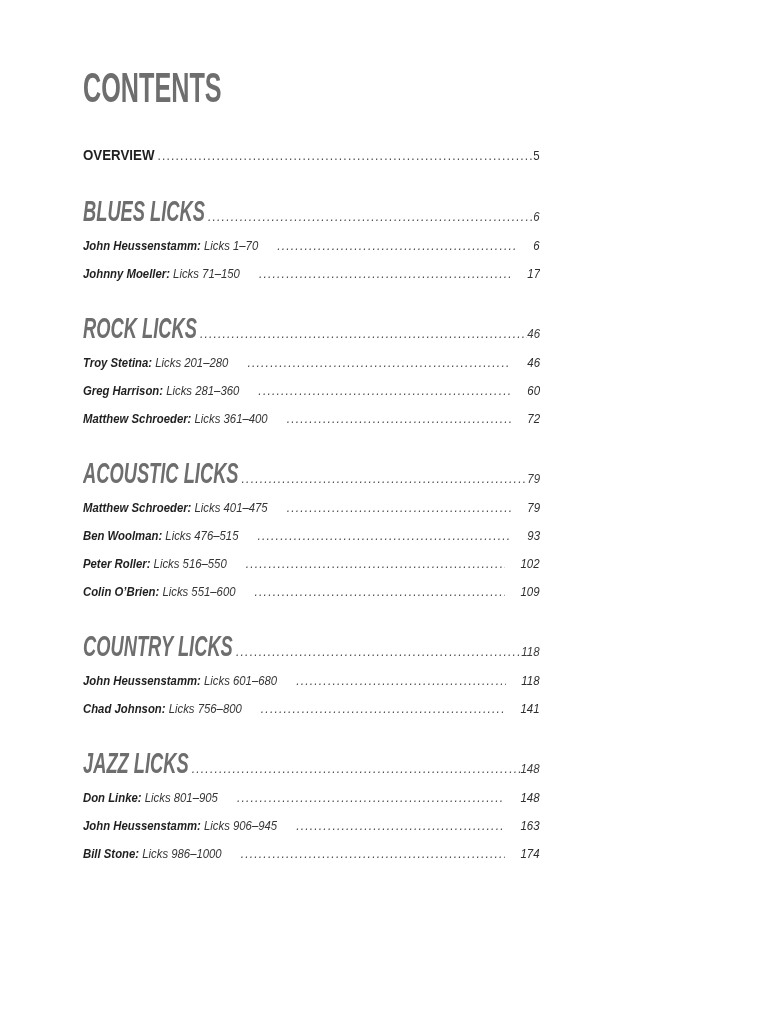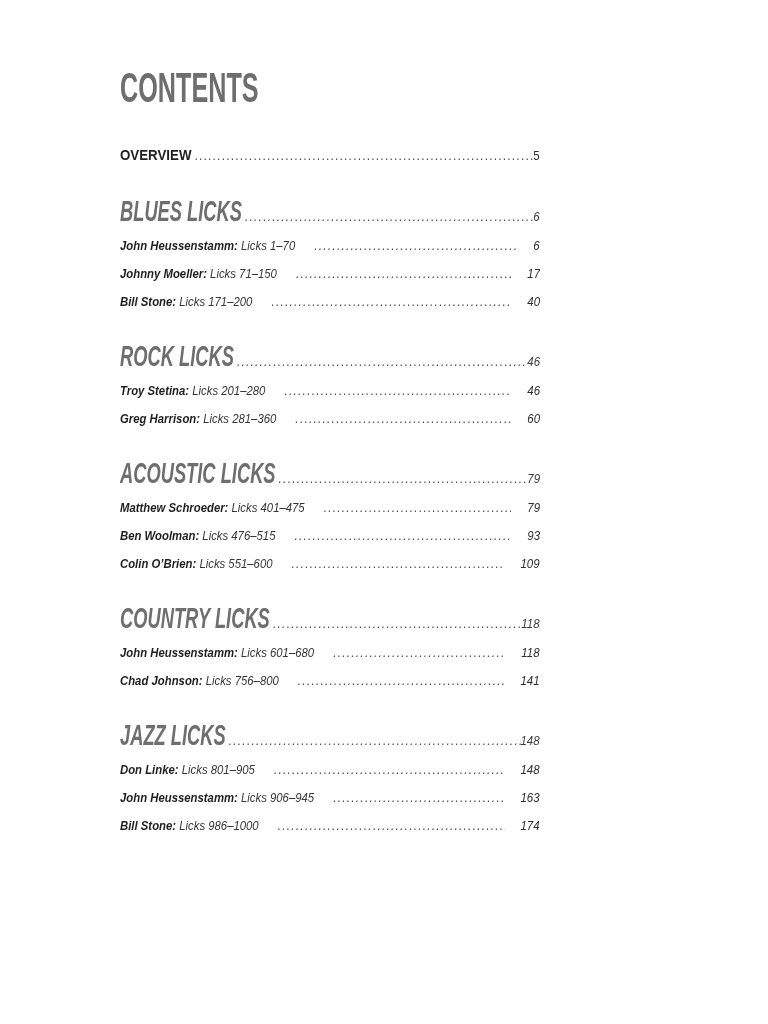--- a/index.html
+++ b/index.html
@@ -6,21 +6,21 @@
     margin: 0;
     padding: 0;
     background: #ffffff;
   }
   .page {
     position: relative;
     width: 768px;
     height: 1024px;
     background: #ffffff;
     box-sizing: border-box;
-    padding: 67px 228px 0 120px;
+    padding: 67px 228px 0 83px;
     overflow: hidden;
     font-family: "Liberation Sans", "DejaVu Sans", sans-serif;
   }
   .toc-title {
     margin: 0;
     font-size: 42px;
     line-height: 1;
     font-weight: 700;
     letter-spacing: 0px;
     color: #6e6e6e;
@@ -117,58 +117,63 @@
         <div class="row entry-row">
           <span class="entry-text" style="display: inline-block; white-space: pre; transform: scaleX(0.84); transform-origin: left center; margin-right: -33.375px;"><span class="entry-name">John Heussenstamm:</span><span class="entry-detail"> Licks 1–70</span></span>
           <span class="dots"></span>
           <span class="pagenum " style="display: inline-block; white-space: pre; transform: scaleX(0.85); transform-origin: right center; margin-left: -1.12734px;">6</span>
         </div>
         <div class="row entry-row">
           <span class="entry-text" style="display: inline-block; white-space: pre; transform: scaleX(0.84); transform-origin: left center; margin-right: -29.8925px;"><span class="entry-name">Johnny Moeller:</span><span class="entry-detail"> Licks 71–150</span></span>
           <span class="dots"></span>
           <span class="pagenum " style="display: inline-block; white-space: pre; transform: scaleX(0.85); transform-origin: right center; margin-left: -2.25469px;">17</span>
         </div>
-        <div class="row entry-row">
-          <span class="entry-text" style="display: inline-block; white-space: pre; transform: scaleX(0.84); transform-origin: left center; margin-right: -25.2125px;"><span class="entry-name">Bill Stone:</span><span class="entry-detail"> Licks 171–200</span></span>
-          <span class="dots"></span>
-          <span class="pagenum " style="display: inline-block; white-space: pre; transform: scaleX(0.85); transform-origin: right center; margin-left: -2.25469px;">40</span>
-        </div>
       </section>
       <section class="toc-section">
         <div class="row heading-row">
           <span class="sec-title" style="display: inline-block; white-space: pre; transform: scaleX(0.61); transform-origin: left center; margin-right: -72.802px;">ROCK LICKS</span>
           <span class="dots"></span>
           <span class="pagenum pagenum-heading" style="display: inline-block; white-space: pre; transform: scaleX(0.85); transform-origin: right center; margin-left: -2.25469px;">46</span>
         </div>
         <div class="row entry-row">
           <span class="entry-text" style="display: inline-block; white-space: pre; transform: scaleX(0.84); transform-origin: left center; margin-right: -27.615px;"><span class="entry-name">Troy Stetina:</span><span class="entry-detail"> Licks 201–280</span></span>
           <span class="dots"></span>
           <span class="pagenum " style="display: inline-block; white-space: pre; transform: scaleX(0.85); transform-origin: right center; margin-left: -2.25469px;">46</span>
         </div>
         <div class="row entry-row">
           <span class="entry-text" style="display: inline-block; white-space: pre; transform: scaleX(0.84); transform-origin: left center; margin-right: -29.7775px;"><span class="entry-name">Greg Harrison:</span><span class="entry-detail"> Licks 281–360</span></span>
           <span class="dots"></span>
           <span class="pagenum " style="display: inline-block; white-space: pre; transform: scaleX(0.85); transform-origin: right center; margin-left: -2.25469px;">60</span>
         </div>
+        <div class="row entry-row">
+          <span class="entry-text" style="display: inline-block; white-space: pre; transform: scaleX(0.84); transform-origin: left center; margin-right: -35.1775px;"><span class="entry-name">Matthew Schroeder:</span><span class="entry-detail"> Licks 361–400</span></span>
+          <span class="dots"></span>
+          <span class="pagenum " style="display: inline-block; white-space: pre; transform: scaleX(0.85); transform-origin: right center; margin-left: -2.25469px;">72</span>
+        </div>
       </section>
       <section class="toc-section">
         <div class="row heading-row">
           <span class="sec-title" style="display: inline-block; white-space: pre; transform: scaleX(0.61); transform-origin: left center; margin-right: -99.45px;">ACOUSTIC LICKS</span>
           <span class="dots"></span>
           <span class="pagenum pagenum-heading" style="display: inline-block; white-space: pre; transform: scaleX(0.85); transform-origin: right center; margin-left: -2.25469px;">79</span>
         </div>
         <div class="row entry-row">
           <span class="entry-text" style="display: inline-block; white-space: pre; transform: scaleX(0.84); transform-origin: left center; margin-right: -35.1775px;"><span class="entry-name">Matthew Schroeder:</span><span class="entry-detail"> Licks 401–475</span></span>
           <span class="dots"></span>
           <span class="pagenum " style="display: inline-block; white-space: pre; transform: scaleX(0.85); transform-origin: right center; margin-left: -2.25469px;">79</span>
         </div>
         <div class="row entry-row">
           <span class="entry-text" style="display: inline-block; white-space: pre; transform: scaleX(0.84); transform-origin: left center; margin-right: -29.6125px;"><span class="entry-name">Ben Woolman:</span><span class="entry-detail"> Licks 476–515</span></span>
           <span class="dots"></span>
           <span class="pagenum " style="display: inline-block; white-space: pre; transform: scaleX(0.85); transform-origin: right center; margin-left: -2.25469px;">93</span>
+        </div>
+        <div class="row entry-row">
+          <span class="entry-text" style="display: inline-block; white-space: pre; transform: scaleX(0.84); transform-origin: left center; margin-right: -27.3775px;"><span class="entry-name">Peter Roller:</span><span class="entry-detail"> Licks 516–550</span></span>
+          <span class="dots"></span>
+          <span class="pagenum " style="display: inline-block; white-space: pre; transform: scaleX(0.85); transform-origin: right center; margin-left: -3.37969px;">102</span>
         </div>
         <div class="row entry-row">
           <span class="entry-text" style="display: inline-block; white-space: pre; transform: scaleX(0.84); transform-origin: left center; margin-right: -29.0525px;"><span class="entry-name">Colin O’Brien:</span><span class="entry-detail"> Licks 551–600</span></span>
           <span class="dots"></span>
           <span class="pagenum " style="display: inline-block; white-space: pre; transform: scaleX(0.85); transform-origin: right center; margin-left: -3.37969px;">109</span>
         </div>
       </section>
       <section class="toc-section">
         <div class="row heading-row">
           <span class="sec-title" style="display: inline-block; white-space: pre; transform: scaleX(0.61); transform-origin: left center; margin-right: -95.5561px;">COUNTRY LICKS</span>

